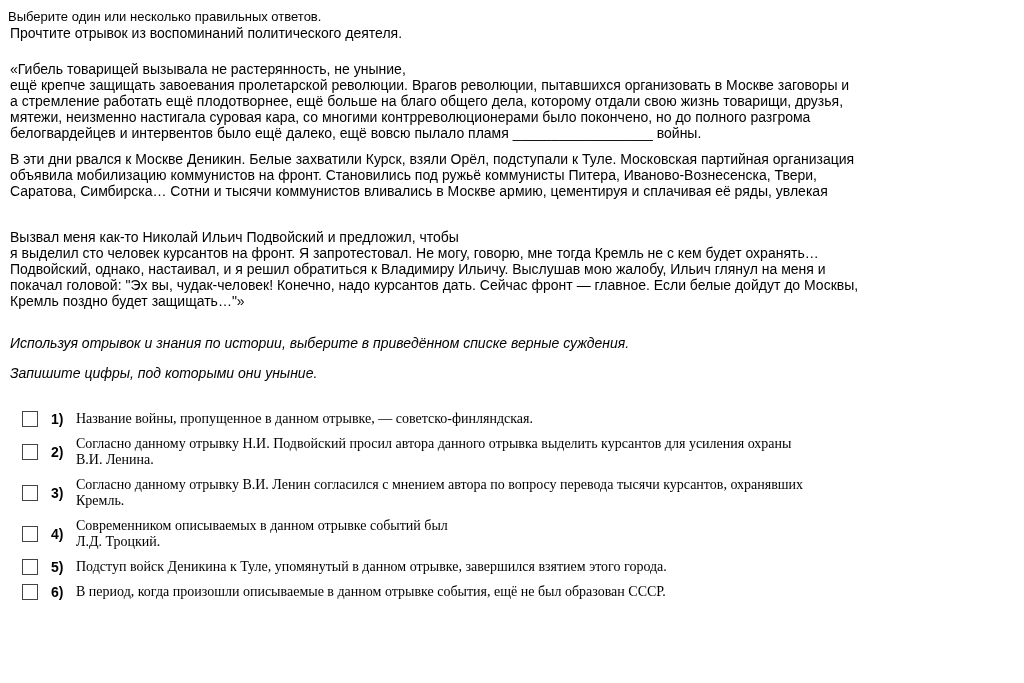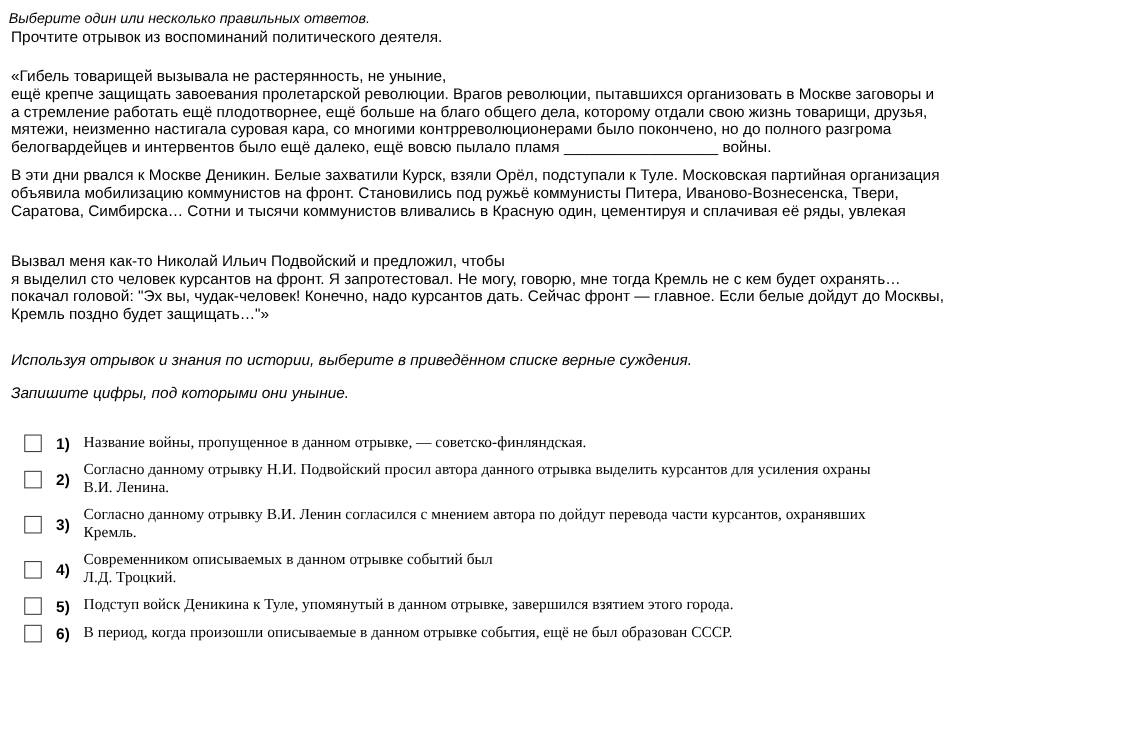--- a/index.html
+++ b/index.html
@@ -8,21 +8,21 @@
     width: 1024px;
     height: 683px;
     overflow: hidden;
     font-family: "Liberation Sans", sans-serif;
     font-size: 14px;
     line-height: 16px;
     color: #000000;
   }
   .page { padding: 9px 10px 0 10px; }
   .line { white-space: nowrap; }
-  .hline1 { font-size: 13px; margin-left: -2px; font-style: italic; }
+  .hline1 { font-size: 13px; margin-left: -2px; }
   .passage { margin-top: 20px; }
   .para-2 { margin-top: 10px; }
   .para-3 { margin-top: 30px; }
   .task { margin-top: 26px; font-style: italic; }
   .task-line2 { margin-top: 14px; }
   .options { margin-top: 30px; }
   .option-row {
     display: flex;
     align-items: center;
     margin-bottom: 9px;
@@ -58,25 +58,26 @@
     <div class="para para-1">
       <div class="line">«Гибель товарищей вызывала не растерянность, не уныние,</div>
       <div class="line">ещё крепче защищать завоевания пролетарской революции. Врагов революции, пытавшихся организовать в Москве заговоры и</div>
       <div class="line">а стремление работать ещё плодотворнее, ещё больше на благо общего дела, которому отдали свою жизнь товарищи, друзья,</div>
       <div class="line">мятежи, неизменно настигала суровая кара, со многими контрреволюционерами было покончено, но до полного разгрома</div>
       <div class="line">белогвардейцев и интервентов было ещё далеко, ещё вовсю пылало пламя __________________ войны.</div>
     </div>
     <div class="para para-2">
       <div class="line">В эти дни рвался к Москве Деникин. Белые захватили Курск, взяли Орёл, подступали к Туле. Московская партийная организация</div>
       <div class="line">объявила мобилизацию коммунистов на фронт. Становились под ружьё коммунисты Питера, Иваново-Вознесенска, Твери,</div>
-      <div class="line">Саратова, Симбирска… Сотни и тысячи коммунистов вливались в Красную один, цементируя и сплачивая её ряды, увлекая</div>
+      <div class="line">Саратова, Симбирска… Сотни и тысячи коммунистов вливались в Москве армию, цементируя и сплачивая её ряды, увлекая</div>
     </div>
     <div class="para para-3">
       <div class="line">Вызвал меня как-то Николай Ильич Подвойский и предложил, чтобы</div>
       <div class="line">я выделил сто человек курсантов на фронт. Я запротестовал. Не могу, говорю, мне тогда Кремль не с кем будет охранять…</div>
+      <div class="line">Подвойский, однако, настаивал, и я решил обратиться к Владимиру Ильичу. Выслушав мою жалобу, Ильич глянул на меня и</div>
       <div class="line">покачал головой: "Эх вы, чудак-человек! Конечно, надо курсантов дать. Сейчас фронт — главное. Если белые дойдут до Москвы,</div>
       <div class="line">Кремль поздно будет защищать…"»</div>
     </div>
   </div>
 
   <div class="task">
     <div class="line task-line1">Используя отрывок и знания по истории, выберите в приведённом списке верные суждения.</div>
     <div class="line task-line2">Запишите цифры, под которыми они уныние.</div>
   </div>
 
@@ -96,21 +97,21 @@
       <div class="opt-text">
         <div class="line">Согласно данному отрывку Н.И. Подвойский просил автора данного отрывка выделить курсантов для усиления охраны</div>
         <div class="line">В.И. Ленина.</div>
       </div>
     </div>
 
     <div class="option-row">
       <span class="checkbox"></span>
       <span class="num">3)</span>
       <div class="opt-text">
-        <div class="line">Согласно данному отрывку В.И. Ленин согласился с мнением автора по дойдут перевода части курсантов, охранявших</div>
+        <div class="line">Согласно данному отрывку В.И. Ленин согласился с мнением автора по вопросу перевода тысячи курсантов, охранявших</div>
         <div class="line">Кремль.</div>
       </div>
     </div>
 
     <div class="option-row">
       <span class="checkbox"></span>
       <span class="num">4)</span>
       <div class="opt-text">
         <div class="line">Современником описываемых в данном отрывке событий был</div>
         <div class="line">Л.Д. Троцкий.</div>

